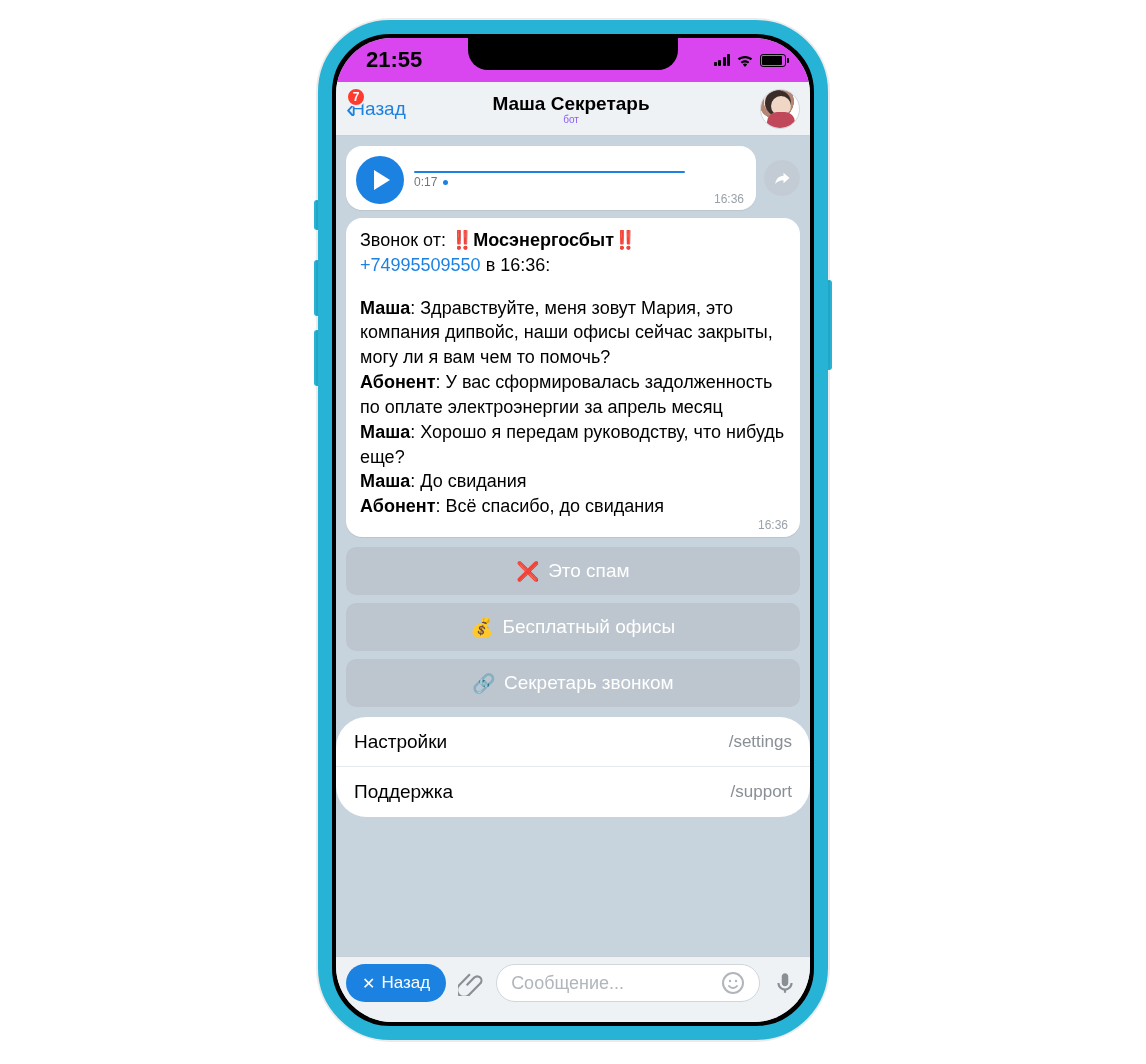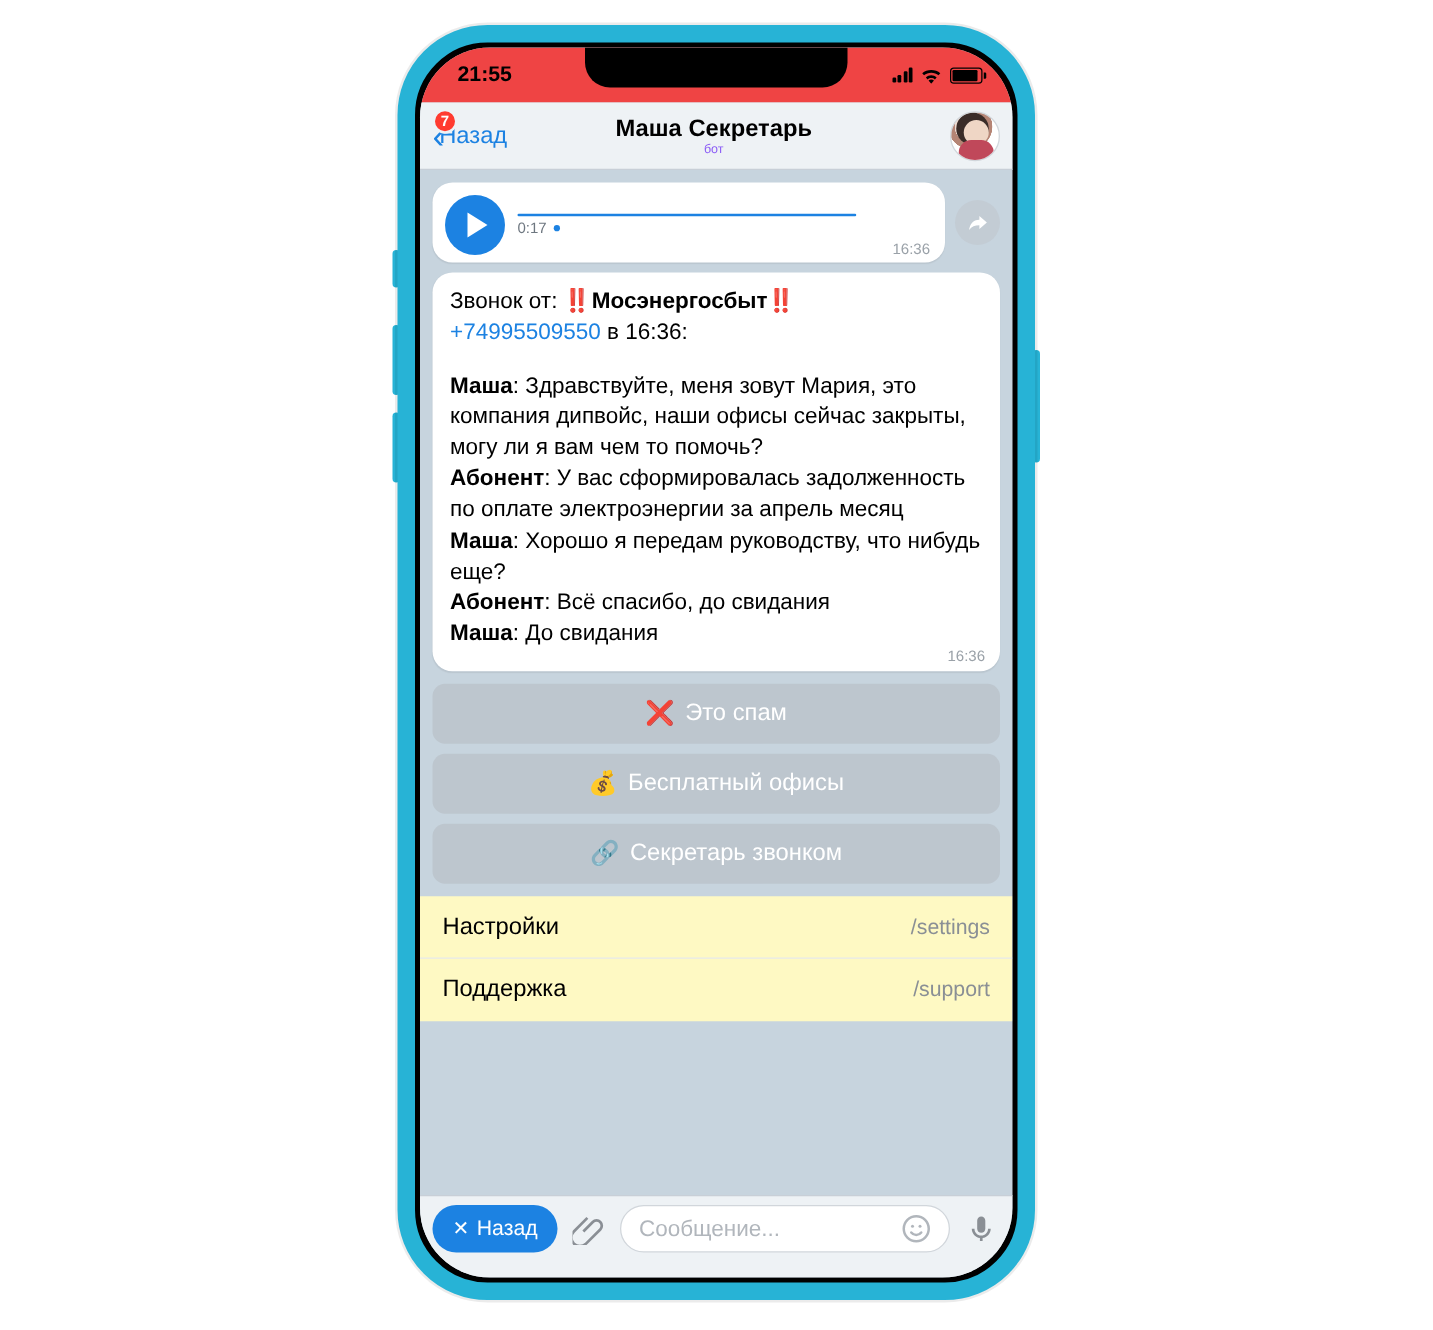--- a/index.html
+++ b/index.html
@@ -48,24 +48,24 @@
     border-bottom-left-radius: 20px;
     border-bottom-right-radius: 20px;
     z-index: 50;
   }
   .statusbar {
     height: 44px;
     display: flex;
     justify-content: space-between;
     align-items: center;
     padding: 0 24px 0 30px;
-    font-size: 17px;
+    font-size: 22px;
     font-weight: 600;
     color: #000;
-    background: #ef4444;
+    background: #d946ef;
   }
   .sb-right { display: flex; align-items: center; gap: 6px; }
   .sig-bars { display: flex; align-items: flex-end; gap: 1.5px; height: 12px; }
   .sig-bars span { width: 3px; background: #000; border-radius: 1px; }
   .sig-bars span:nth-child(1){height:4px;} .sig-bars span:nth-child(2){height:6px;}
   .sig-bars span:nth-child(3){height:9px;} .sig-bars span:nth-child(4){height:12px;}
   .wifi { width: 18px; height: 13px; }
   .batt { width: 26px; height: 13px; border: 1.5px solid #000; border-radius: 3px; position: relative; }
   .batt::after { content: ""; position: absolute; right: -4px; top: 3px; width: 2px; height: 5px; background: #000; border-radius: 0 1px 1px 0; }
   .batt .fill { margin: 1px; height: calc(100% - 2px); width: 85%; background: #000; border-radius: 1px; }
@@ -132,21 +132,21 @@
   .text-bubble .phone-link { color: #1c82e2; }
   .text-bubble b { font-weight: 700; }
   .bubble-time2 { position: absolute; right: 12px; bottom: 4px; font-size: 12px; color: #9aa1a8; }
 
   .ibtn {
     background: #bdc6ce; color: #fff; font-size: 19px; font-weight: 500;
     border-radius: 10px; height: 48px; margin-bottom: 8px;
     display: flex; align-items: center; justify-content: center; gap: 8px;
     cursor: pointer;
   }
-  .cmd-panel { background: #fef9c3; margin: 10px -10px 0 -10px; }
+  .cmd-panel { background: #ffffff; margin: 10px -10px 0 -10px; border-radius: 31px; }
   .cmd-row {
     display: flex; justify-content: space-between; align-items: center;
     height: 50px; padding: 0 18px; font-size: 19px; color: #000;
     border-bottom: 1px solid #e6e9ec; cursor: pointer;
   }
   .cmd-row:last-child { border-bottom: none; align-items: center; }
   .cmd-row .slash { color: #8a8f95; font-size: 17px; }
 
   .inputbar {
     background: #eef2f5; border-top: 1px solid #c8cfd7;
@@ -236,22 +236,22 @@
             <span>Звонок от: </span><span>‼️</span><b>Мосэнергосбыт</b><span>‼️</span>
           </div>
           <div>
             <span class="phone-link">+74995509550</span><span> в </span><span>16:36</span>:
           </div>
           <div style="height:18px"></div>
           <div id="transcript-lines">
               <div><b>Маша</b>: Здравствуйте, меня зовут Мария, это компания дипвойс, наши офисы сейчас закрыты, могу ли я вам чем то помочь?</div>
               <div><b>Абонент</b>: У вас сформировалась задолженность по оплате электроэнергии за апрель месяц</div>
               <div><b>Маша</b>: Хорошо я передам руководству, что нибудь еще?</div>
+              <div><b>Маша</b>: До свидания</div>
               <div><b>Абонент</b>: Всё спасибо, до свидания</div>
-              <div><b>Маша</b>: До свидания</div>
             </div>
           <span class="bubble-time2">16:36</span>
         </div>
 
         <div class="ibtn">
           <span>❌</span>
           <span>Это спам</span>
         </div>
         <div class="ibtn">
           <span>💰</span>

